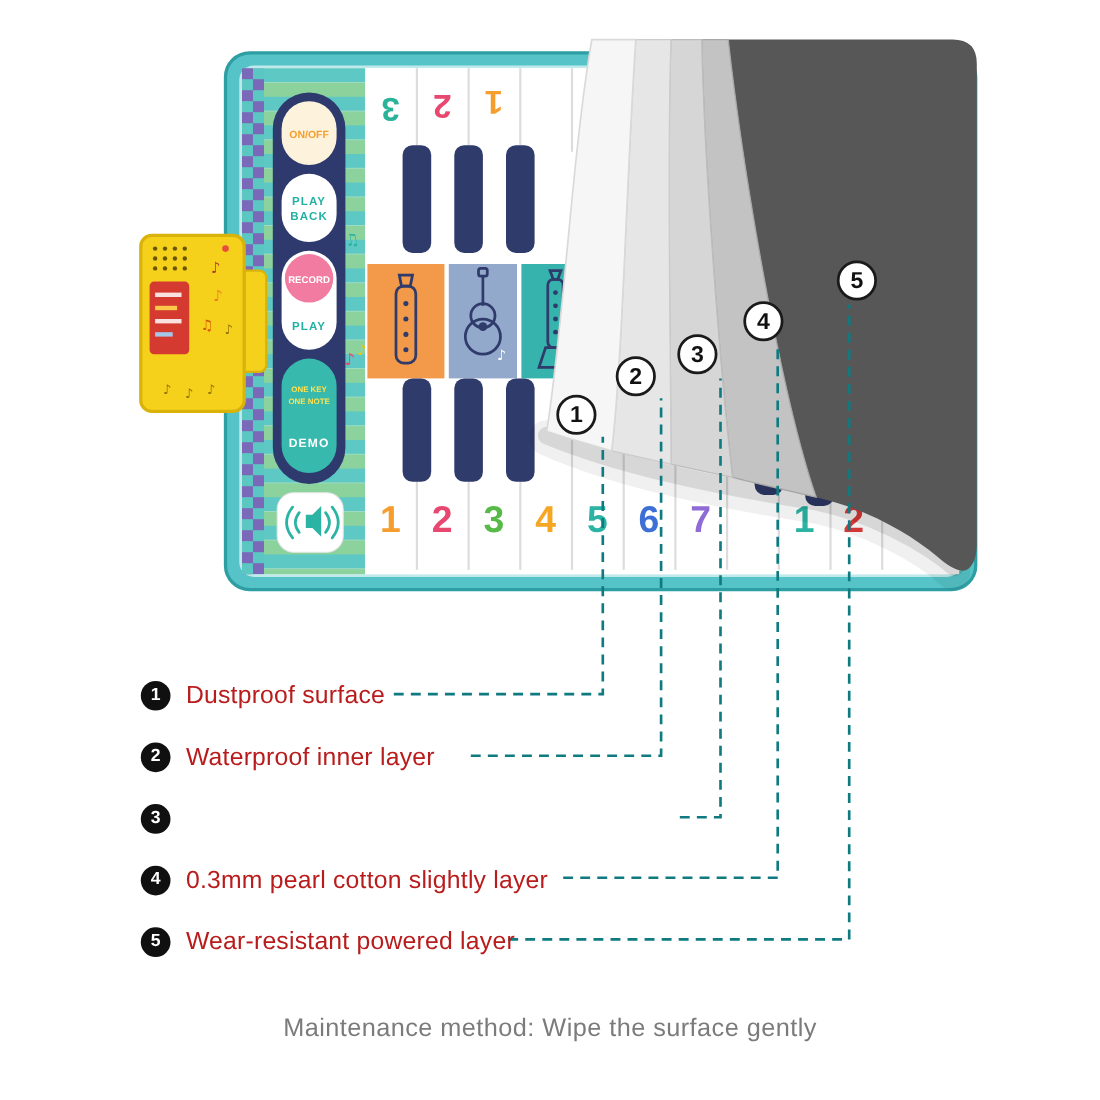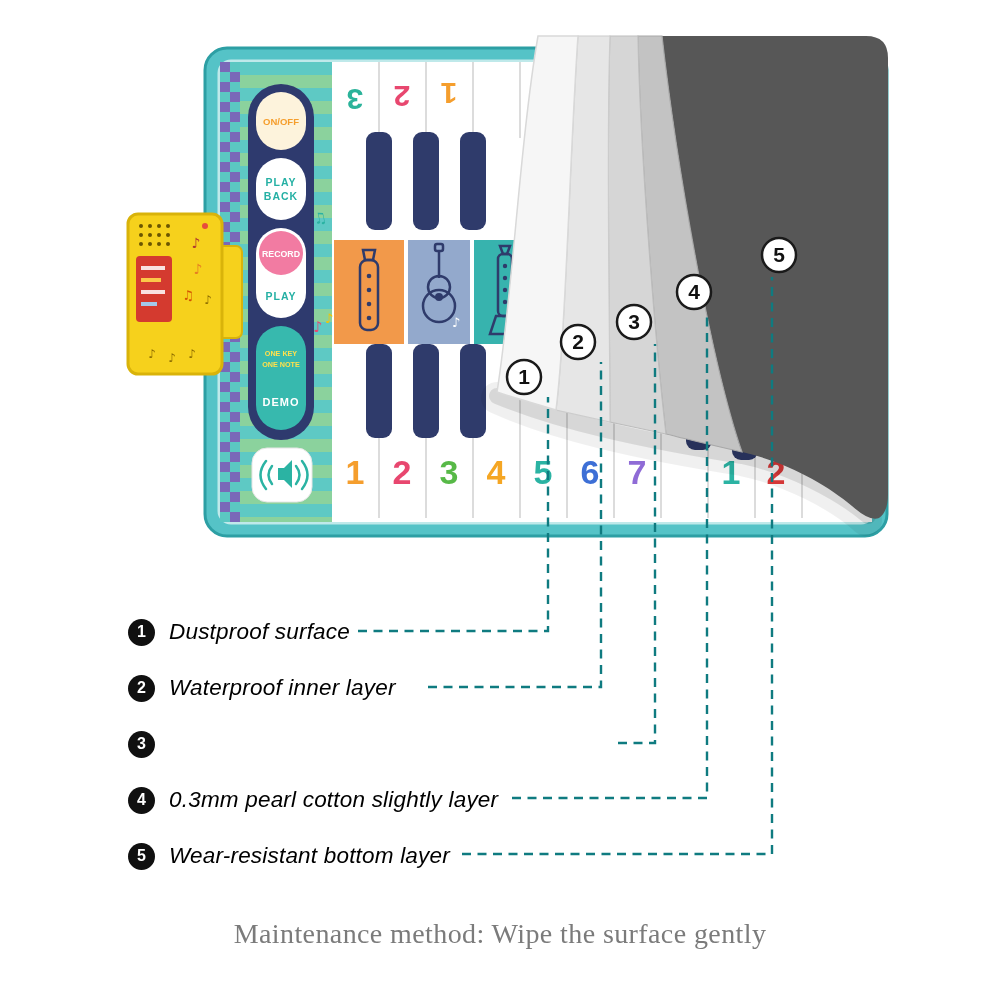--- a/index.html
+++ b/index.html
@@ -7,23 +7,23 @@
        font-family:"Liberation Sans",sans-serif;}
   .stage{position:absolute;inset:0;}
   svg.scene{position:absolute;left:0;top:0;}
   .t{font-family:"Liberation Sans",sans-serif;text-anchor:middle;}
   .note{font-family:"DejaVu Sans",sans-serif;text-anchor:middle;}
   .legend{position:absolute;left:128px;top:618px;display:flex;flex-direction:column;gap:28px;}
   .legend-row{display:flex;align-items:center;gap:14px;height:28px;}
   .badge{width:27px;height:27px;border-radius:50%;background:#101010;color:#ffffff;
          display:flex;align-items:center;justify-content:center;
          font-size:16px;font-weight:bold;flex:0 0 27px;}
-  .legend-label{font-size:22.5px;color:#000000;letter-spacing:0.2px;white-space:nowrap;font-style:italic;}
+  .legend-label{font-size:22.5px;color:#b91c1c;letter-spacing:0.2px;white-space:nowrap;}
   .footer{position:absolute;left:0;right:0;top:921px;text-align:center;color:#7b7b7b;
-          font-size:28px;letter-spacing:0.4px;line-height:26px;font-family:Liberation Serif, serif;}
+          font-size:23px;letter-spacing:0.4px;line-height:26px;}
 </style>
 </head>
 <body>
 
 <div class="stage">
 
 <svg class="scene" width="1000" height="1000" viewBox="0 0 1000 1000">
   <defs>
     <pattern id="checker" x="220" y="62" width="20" height="20" patternUnits="userSpaceOnUse">
       <rect x="0" y="0" width="10" height="10" fill="#7a68b8"></rect>
@@ -262,21 +262,21 @@
   </div>
   <div class="legend-row">
     <div class="badge">3</div>
   </div>
   <div class="legend-row">
     <div class="badge">4</div>
     <div class="legend-label">0.3mm pearl cotton slightly layer</div>
   </div>
   <div class="legend-row">
     <div class="badge">5</div>
-    <div class="legend-label">Wear-resistant bottom layer</div>
+    <div class="legend-label">Wear-resistant powered layer</div>
   </div>
 </div>
 
 <div class="footer">
   <div>Maintenance method: Wipe the surface gently</div>
 </div>
 
 </div>
 
 </body></html>

